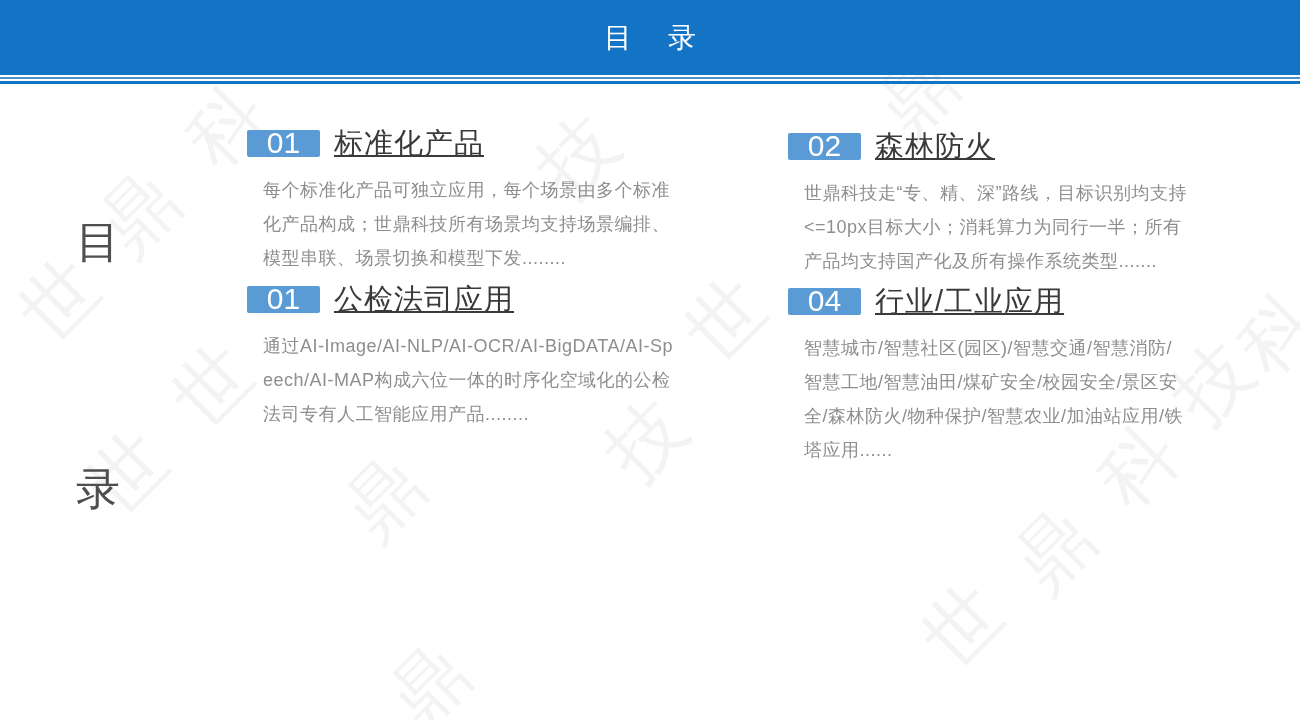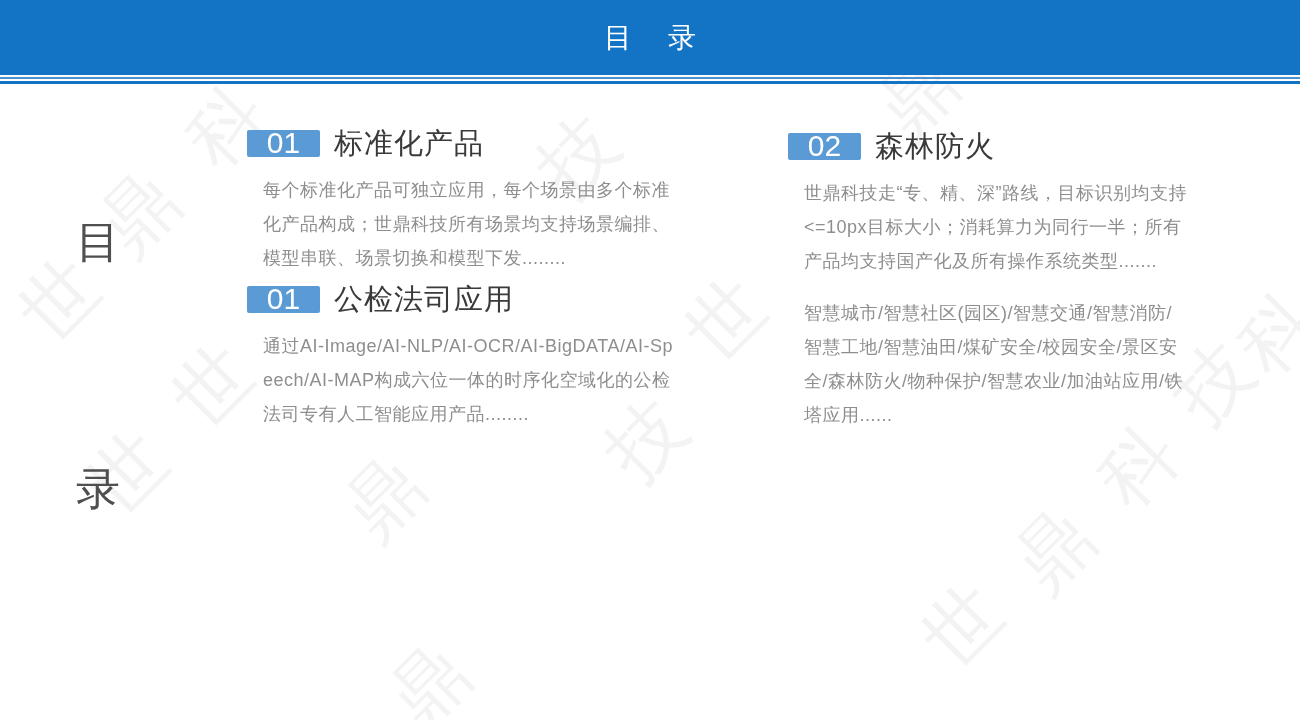--- a/index.html
+++ b/index.html
@@ -36,21 +36,21 @@
   
   .section{position:absolute;}
   .section-head{display:flex;align-items:center;gap:14px;}
   .badge{
     width:73px;height:27px;background:var(--badge-blue);border-radius:2px;
     display:flex;align-items:center;justify-content:center;
     color:#ffffff;font-size:30px;flex:0 0 auto;
   }
   .section-title{
     margin:0;font-size:29px;font-weight:400;color:var(--title-gray);
-    letter-spacing:1px;line-height:1.2;white-space:nowrap;
+    letter-spacing:1px;line-height:1.2;white-space:nowrap;text-decoration:underline;
   }
   .section-body{
     margin:12px 0 0 16px;font-size:18px;line-height:34px;color:var(--body-gray);
     word-break:break-all;letter-spacing:0.5px;
   }
   .col-l{left:247px;width:432px;}
   .col-r{left:788px;width:400px;}
   .row-1{top:126px;}
   .row-2{top:282px;}
   .row-3{top:446px;}
@@ -121,18 +121,24 @@
     <div class="section-head">
       <div class="badge">
           <span>01</span>
         </div>
       <h2 class="section-title">公检法司应用</h2>
     </div>
     <p class="section-body">通过AI-Image/AI-NLP/AI-OCR/AI-BigDATA/AI-Speech/AI-MAP构成六位一体的时序化空域化的公检法司专有人工智能应用产品........</p>
   </div>
 
   <div class="section col-r row-2">
+    <div class="section-head">
+      <div class="badge">
+          <span>04</span>
+        </div>
+      <h2 class="section-title">行业/工业应用</h2>
+    </div>
     <p class="section-body">智慧城市/智慧社区(园区)/智慧交通/智慧消防/智慧工地/智慧油田/煤矿安全/校园安全/景区安全/森林防火/物种保护/智慧农业/加油站应用/铁塔应用......</p>
   </div>
 
 
 
 </div>
 
 </body></html>

